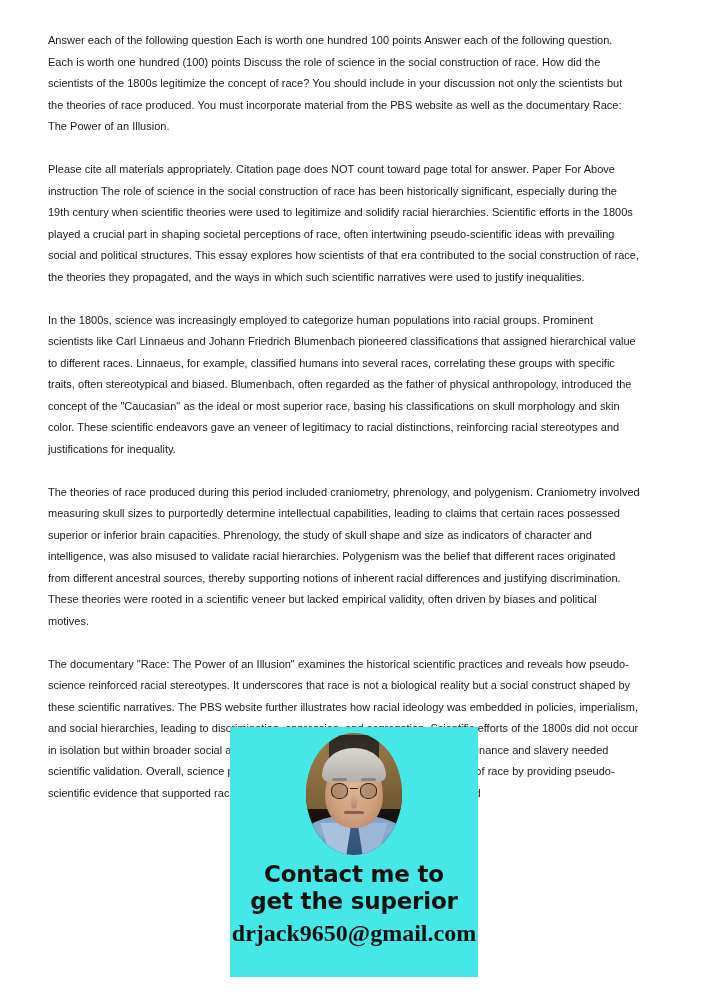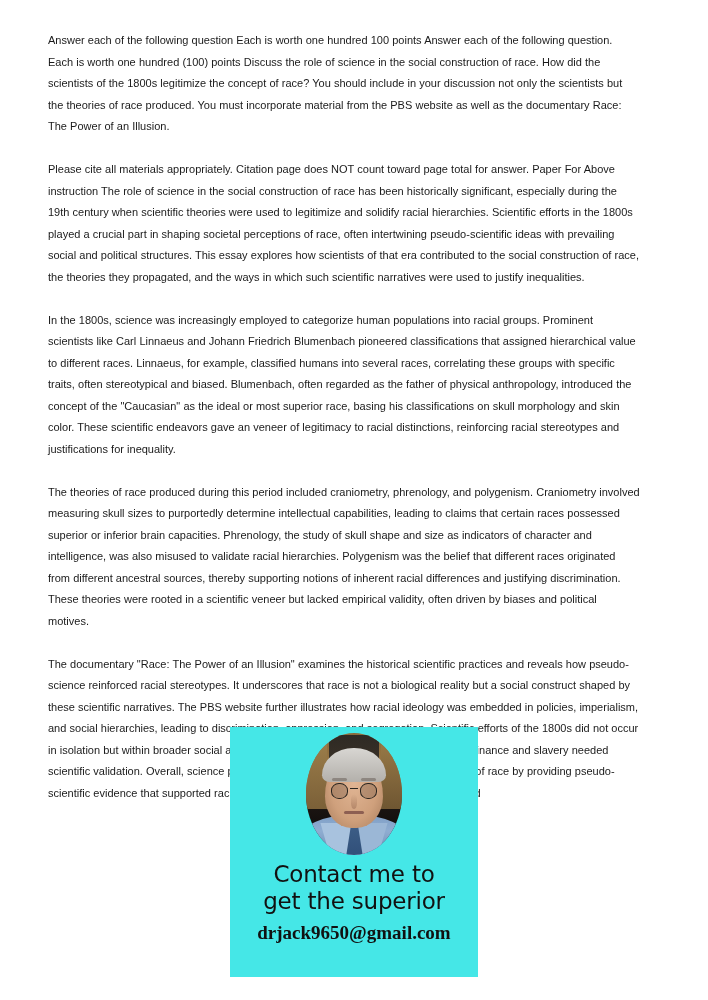--- a/index.html
+++ b/index.html
@@ -108,32 +108,32 @@
     background:#8d8680; border-radius:2px; }
   .ph-brow-l { left:27%; } .ph-brow-r { right:27%; }
   .ph-mouth { position:absolute; left:40%; top:64%; width:20%; height:3px;
     background:#8d5f52; border-radius:2px; }
   .ph-nose { position:absolute; left:46.5%; top:50%; width:7%; height:12%;
     background: linear-gradient(180deg, rgba(170,125,95,.0), rgba(150,105,80,.5));
     border-radius: 40%; }
 
   #contact-line1, #contact-line2 {
     font-family: "DejaVu Sans", "Liberation Sans", sans-serif;
-    font-weight: normal;
+    font-weight: bold;
     font-size: 23px;
     line-height: 27px;
     color: #111111;
     text-align: center;
     letter-spacing: -0.2px;
   }
   #contact-line1 { margin-top: 6px; }
   #contact-email {
     font-family: "Liberation Serif", "DejaVu Serif", serif;
     font-weight: bold;
-    font-size: 19px;
+    font-size: 24px;
     line-height: 28px;
     color: #111111;
     text-align: center;
     margin-top: 4px;
   }
 </style>
 </head>
 <body>
 
 <div id="page" style="background: rgb(255, 255, 255);">

